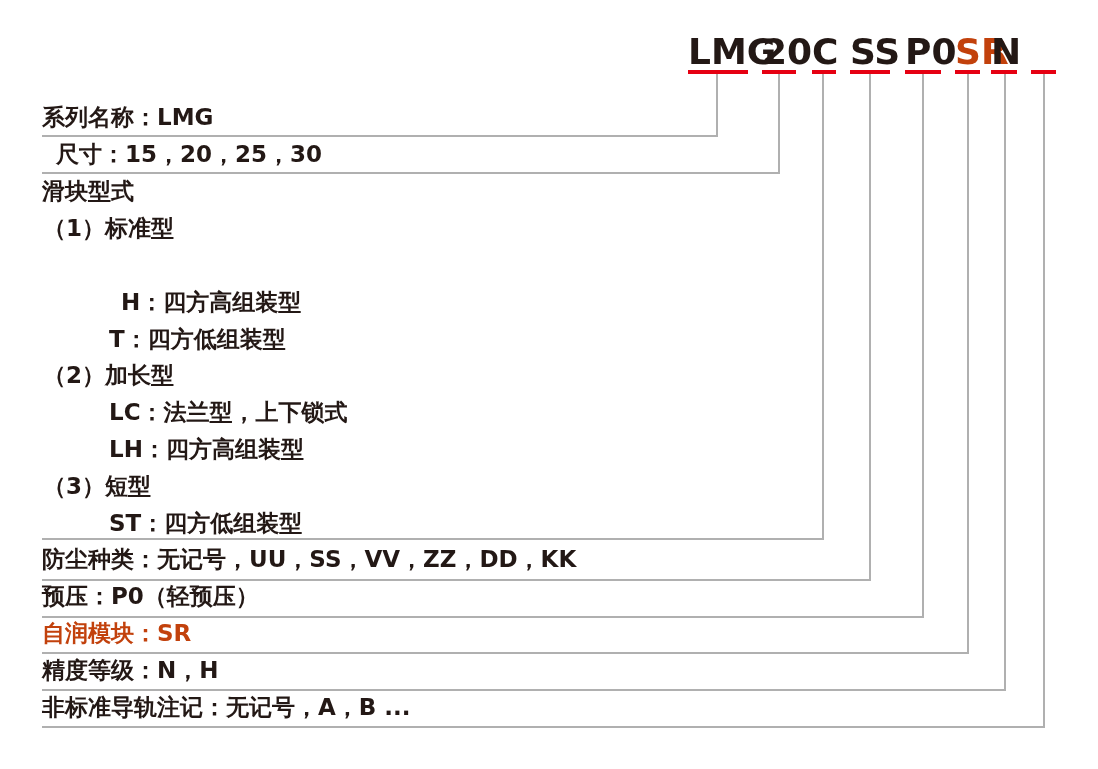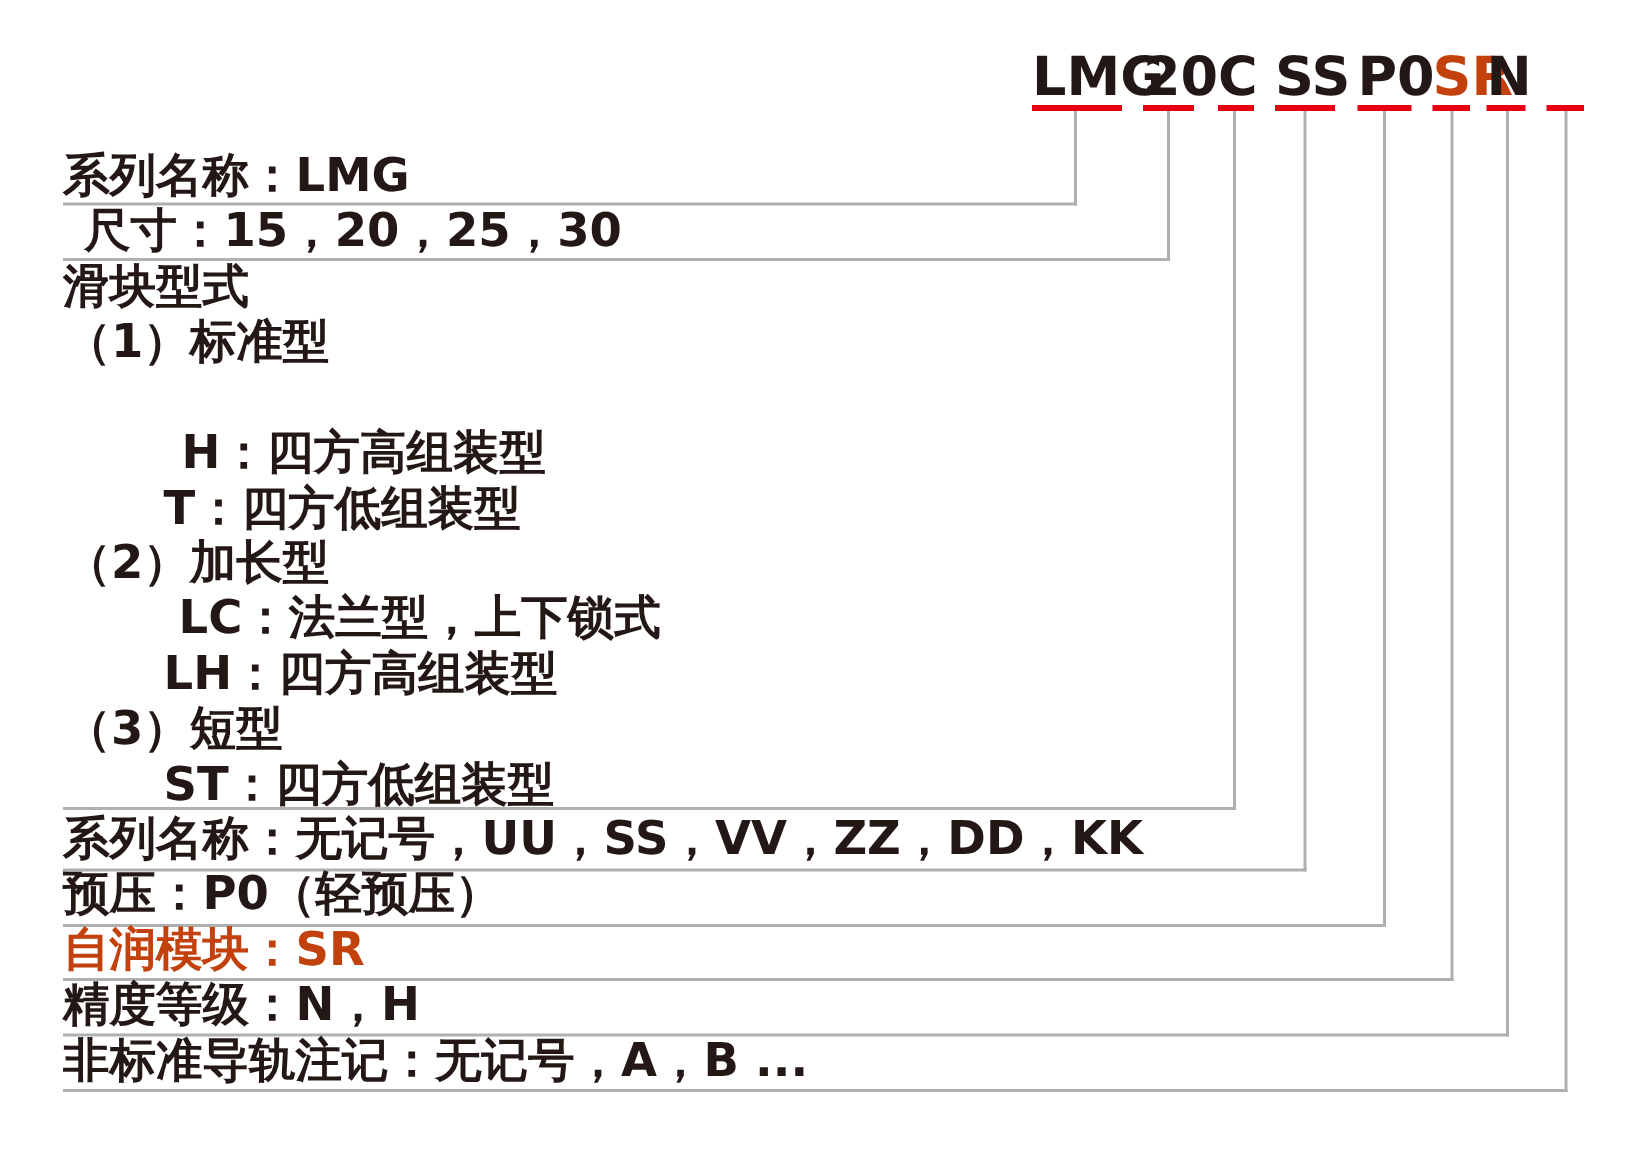--- a/index.html
+++ b/index.html
@@ -14,21 +14,21 @@
     font-size:36px; font-weight:bold; line-height:32px; height:32px;
     color:#231815;
   }
   .code-dash { height:4px; margin-top:2px; background:#e60012; }
   
   .vline { position:absolute; width:2px; background:#b0b0b0; }
   .hline { position:absolute; height:2px; background:#b0b0b0; }
   
   .row {
     position:absolute; white-space:nowrap;
-    font-size:31px; font-weight:bold; line-height:26px; height:26px;
+    font-size:23px; font-weight:bold; line-height:26px; height:26px;
     color:#231815;
   }
   .red { color:#c2410c; }
 </style>
 </head>
 <body>
 
 <div class="canvas">
 
   <div class="code-seg" style="left:688px;width:60px;">
@@ -82,23 +82,23 @@
   <div class="hline" style="left:42px;top:689px;width:964px;"></div>
   <div class="hline" style="left:42px;top:726px;width:1003px;"></div>
 
   <div class="row" style="left:42px;top:104px;">系列名称：LMG</div>
   <div class="row" style="left:56px;top:141px;">尺寸：15，20，25，30</div>
   <div class="row" style="left:42px;top:178px;">滑块型式</div>
   <div class="row" style="left:43px;top:215px;">（1）标准型</div>
   <div class="row" style="left:109px;top:289px;margin-left:12px;">H：四方高组装型</div>
   <div class="row" style="left:109px;top:326px;">T：四方低组装型</div>
   <div class="row" style="left:43px;top:362px;text-align:right;">（2）加长型</div>
-  <div class="row" style="left:109px;top:399px;margin-left:10px;">LC：法兰型，上下锁式</div>
+  <div class="row" style="left:109px;top:399px;">LC：法兰型，上下锁式</div>
   <div class="row" style="left:109px;top:436px;">LH：四方高组装型</div>
   <div class="row" style="left:43px;top:473px;">（3）短型</div>
   <div class="row" style="left:109px;top:510px;">ST：四方低组装型</div>
-  <div class="row" style="left:42px;top:546px;">系列名称：无记号，UU，SS，VV，ZZ，DD，KK</div>
+  <div class="row" style="left:42px;top:546px;">防尘种类：无记号，UU，SS，VV，ZZ，DD，KK</div>
   <div class="row" style="left:42px;top:583px;">预压：P0（轻预压）</div>
   <div class="row red" style="left:42px;top:620px;">自润模块：SR</div>
   <div class="row" style="left:42px;top:657px;">精度等级：N，H</div>
   <div class="row" style="left:42px;top:694px;">非标准导轨注记：无记号，A，B ...</div>
 
 </div>
 
 </body></html>

